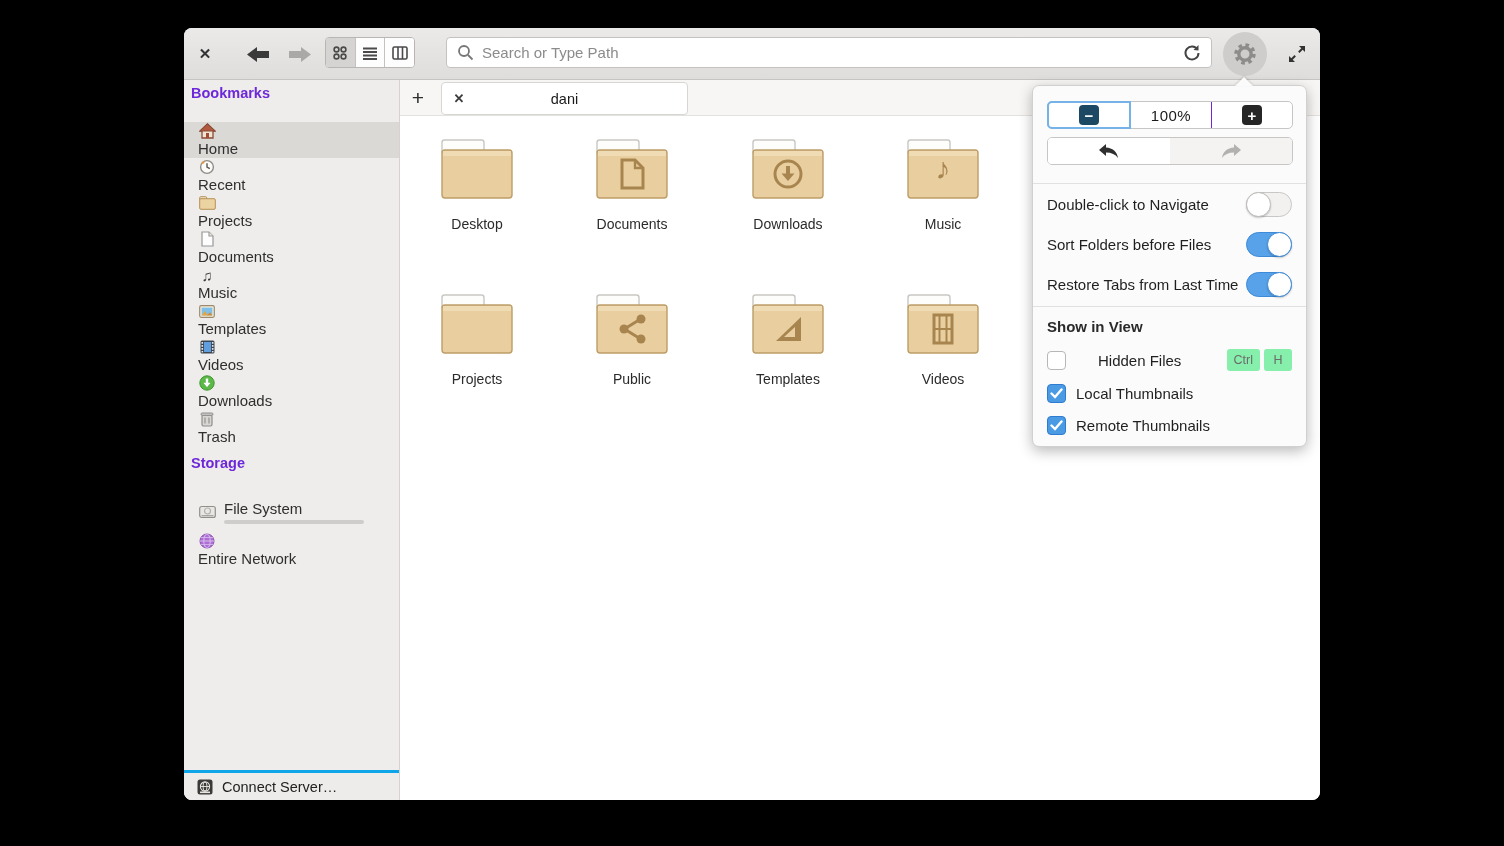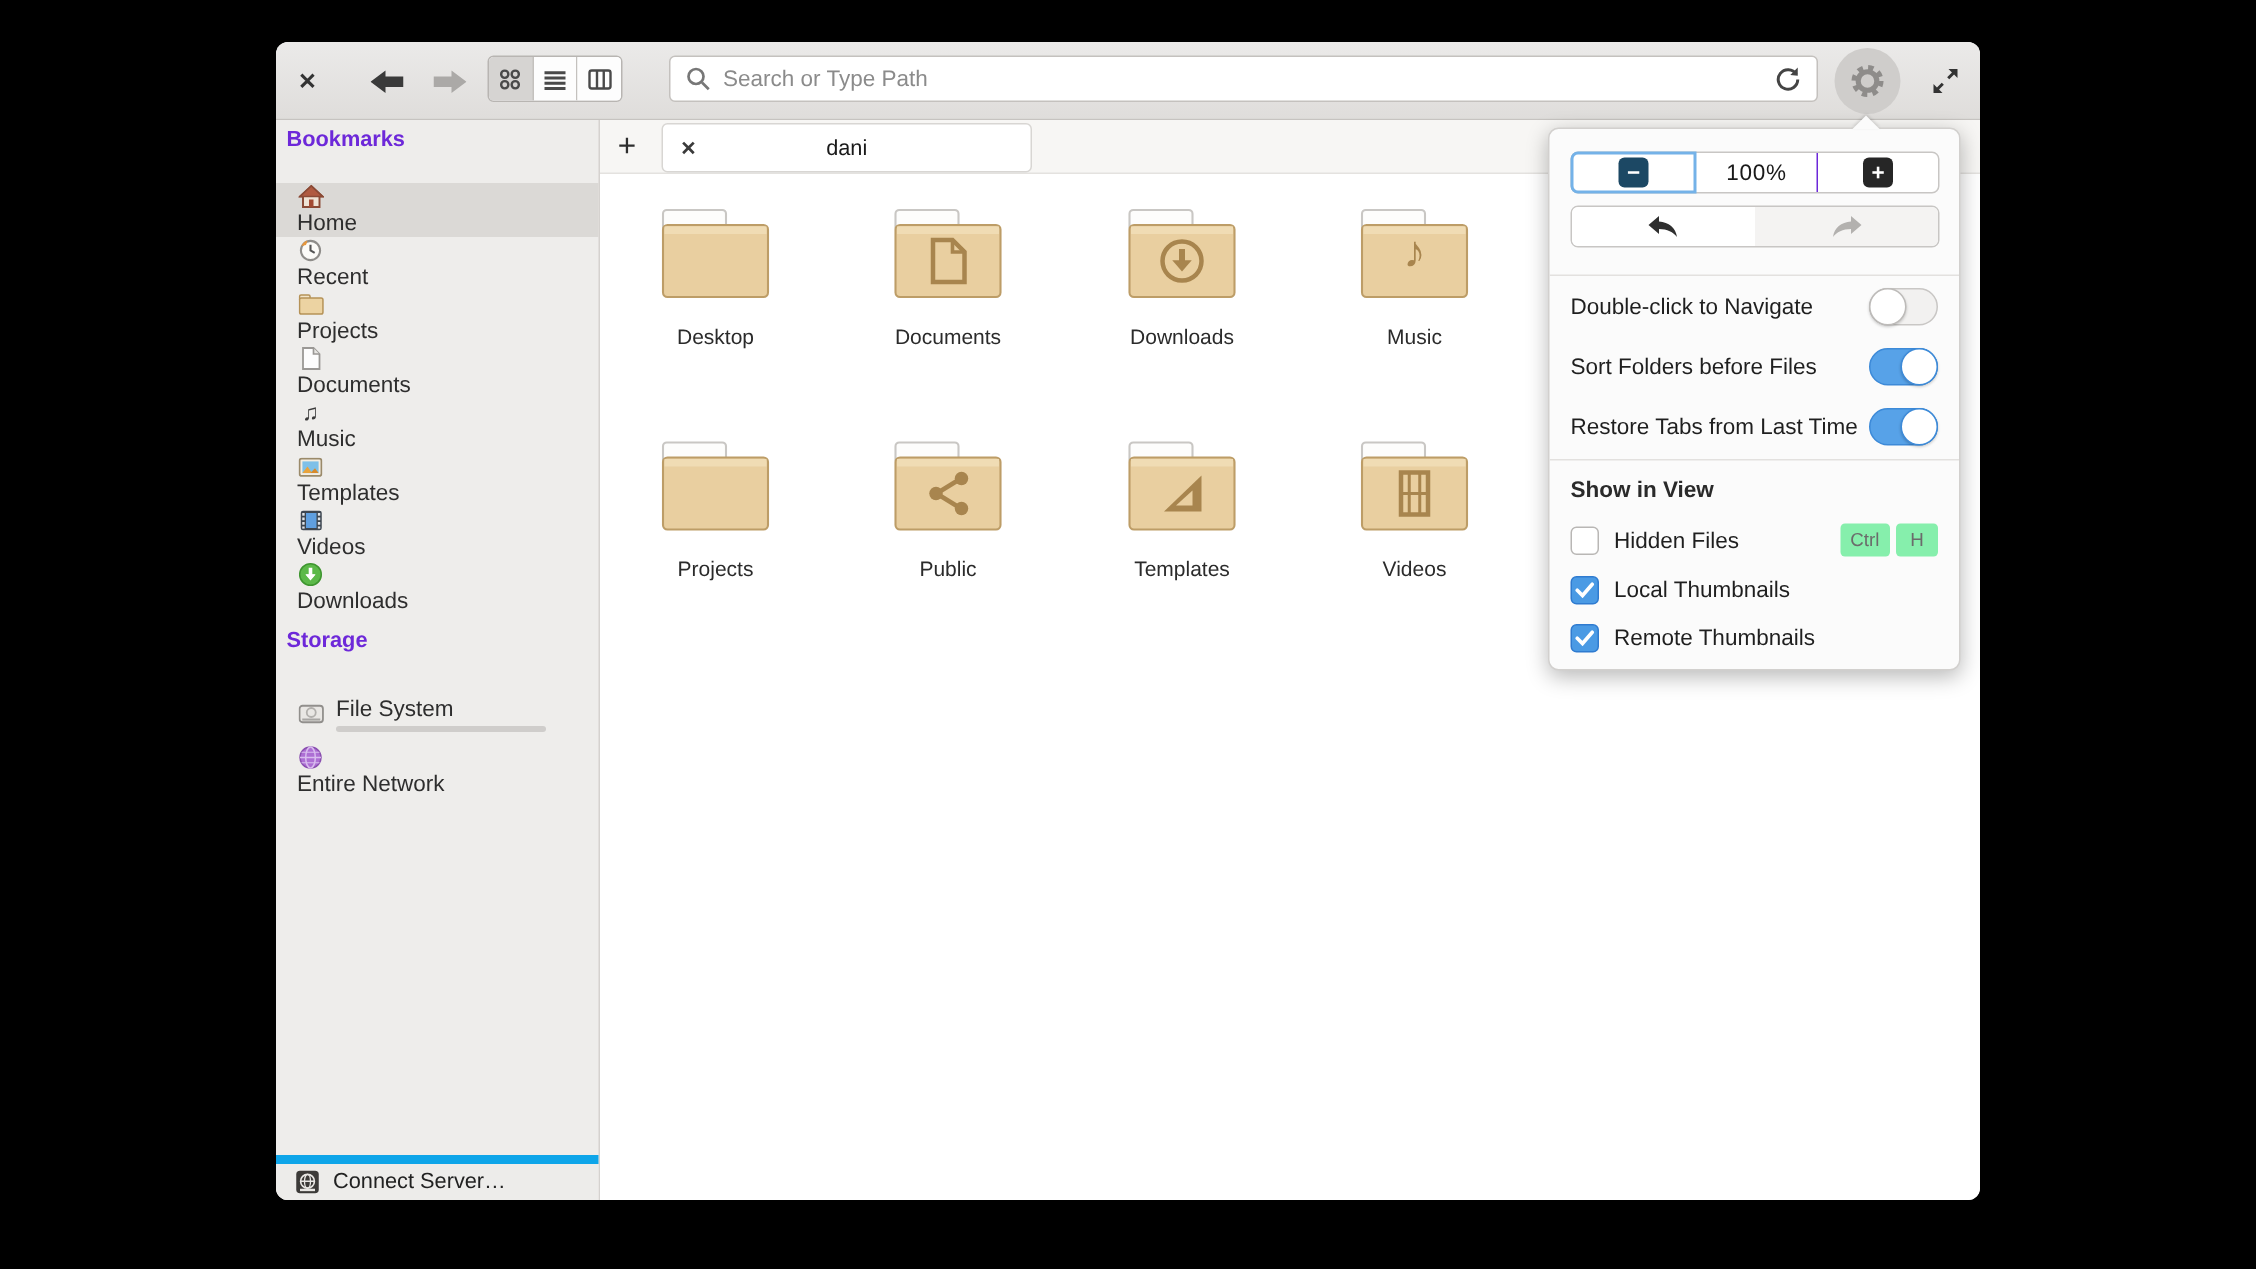--- a/index.html
+++ b/index.html
@@ -26,21 +26,21 @@
   .sidebar { position:absolute; left:0; top:52px; width:216px; height:720px; background:#eeedeb; border-right:1px solid #d5d2cf; }
   .sheader { height:42px; line-height:26px; padding-left:7px; font-size:14.5px; font-weight:bold; color:#6d28d9; }
   .srow { height:36px; display:flex; align-items:flex-start; padding-left:14px; font-size:15px; color:#2e2e2e;flex-direction:column; }
   .srow.sel { background:#dbd9d6; }
   .sicon { width:18px; height:18px; display:flex; align-items:center; justify-content:center; margin-right:8px; flex:none; }
   .fsrow { height:40px; display:flex; align-items:center; padding-left:14px; font-size:15px; color:#2e2e2e; }
   .fscol { display:flex; flex-direction:column; }
   .fsbar { margin-top:3px; width:140px; height:4px; background:#cfcdcb; border-radius:2px; overflow:hidden; }
   .fsfill { height:100%; width:32%; background:#6b6b6b; }
   .storagehdr { margin-top:4px; }
-  .sfooter { position:absolute; left:0; bottom:0; width:100%; height:30px; border-top:6px solid #0ea5e9; background:#edecea; display:flex; align-items:center; padding-left:12px; font-size:14.5px; font-weight:500; color:#222; }
+  .sfooter { position:absolute; left:0; bottom:0; width:100%; height:30px; border-top:3px solid #0ea5e9; background:#edecea; display:flex; align-items:center; padding-left:12px; font-size:14.5px; font-weight:500; color:#222; }
 
   
   .main { position:absolute; left:216px; top:52px; width:920px; height:720px; background:#fff; }
   .tabbar { position:absolute; left:0; top:0; width:100%; height:36px; background:#f7f6f4; border-bottom:1px solid #e4e2df; }
   .newtab { position:absolute; left:2px; top:3px; width:32px; height:30px; display:flex; align-items:center; justify-content:center; font-size:21px; color:#2e2e2e; }
   .tab { position:absolute; left:41px; top:2px; width:247px; height:33px; background:#fff; border:1px solid #d8d6d3; border-radius:4px; display:flex; align-items:center; }
   .tabclose { width:34px; text-align:center; font-size:13px; font-weight:bold; color:#3a3a3a; }
   .tablabel { flex:1; text-align:center; font-size:14.5px; color:#1a1a1a; padding-right:34px; }
 
   .content { position:absolute; left:0; top:36px; width:100%; height:684px; }
@@ -242,20 +242,31 @@
         <svg width="16" height="16" viewBox="0 0 16 16">
             <circle cx="8" cy="8" r="7.2" fill="#5cb949" stroke="#3f9630" stroke-width="1"></circle>
             <path d="M8 3.5 V9 M8 11.5 L4.8 7.8 H11.2 Z" fill="#fff"></path>
             <rect x="6.8" y="3.5" width="2.4" height="5" fill="#fff"></rect>
             <path d="M8 12 L4.6 8 H11.4 Z" fill="#fff"></path>
           </svg>
       </span>
       <span>Downloads</span>
     </div>
 
+    <div class="srow">
+      <span class="sicon">
+        <svg width="14" height="16" viewBox="0 0 14 16">
+            <rect x="2" y="4" width="10" height="11" rx="1.5" fill="#d8d6d3" stroke="#8f8d8a" stroke-width="1.2"></rect>
+            <rect x="1" y="2" width="12" height="2.4" rx="1.2" fill="#c9c7c4" stroke="#8f8d8a" stroke-width="1"></rect>
+            <line x1="5" y1="6.5" x2="5" y2="12.5" stroke="#8f8d8a" stroke-width="1.1"></line>
+            <line x1="9" y1="6.5" x2="9" y2="12.5" stroke="#8f8d8a" stroke-width="1.1"></line>
+          </svg>
+      </span>
+      <span>Trash</span>
+    </div>
 
     <div class="sheader storagehdr">Storage</div>
 
     <div class="fsrow">
       <span class="sicon">
         <svg width="17" height="14" viewBox="0 0 17 14">
             <rect x="0.7" y="1.5" width="15.6" height="11" rx="2" fill="#e9e7e4" stroke="#918f8c" stroke-width="1.2"></rect>
             <circle cx="8.5" cy="6" r="3" fill="none" stroke="#b2b0ad" stroke-width="1.2"></circle>
             <rect x="2.5" y="10" width="12" height="1.4" fill="#a8a6a3"></rect>
           </svg>
@@ -465,21 +476,21 @@
       <span class="lbl">Restore Tabs from Last Time</span>
       <span class="toggle on">
           <span class="knob"></span>
         </span>
     </div>
 
     <div class="psep" style="top:220px;"></div>
 
     <div class="ptitle">Show in View</div>
 
-    <div class="crow" style="top:261px;">
+    <div class="crow" style="top:261px;gap:22px;">
       <span class="cbox unchecked"></span>
       <span class="lbl">Hidden Files</span>
       <span class="keys">
         <span class="keycap">Ctrl</span>
         <span class="keycap">H</span>
       </span>
     </div>
     <div class="crow" style="top:294px;">
       <span class="cbox checked">
         <svg width="13" height="11" viewBox="0 0 13 11">

